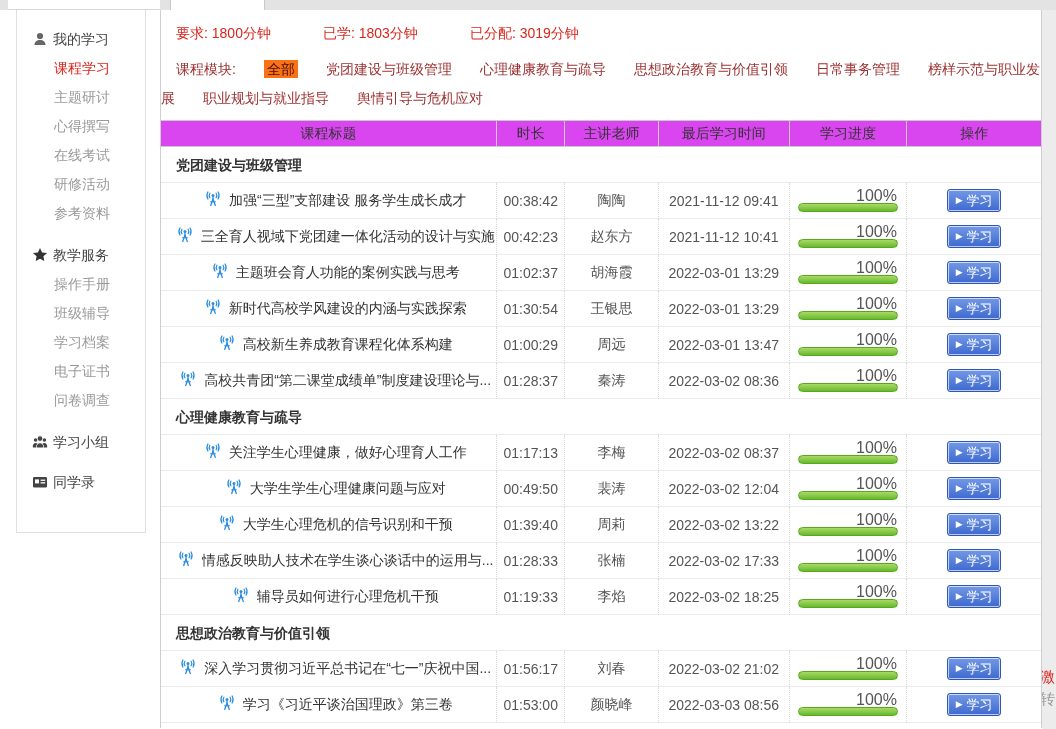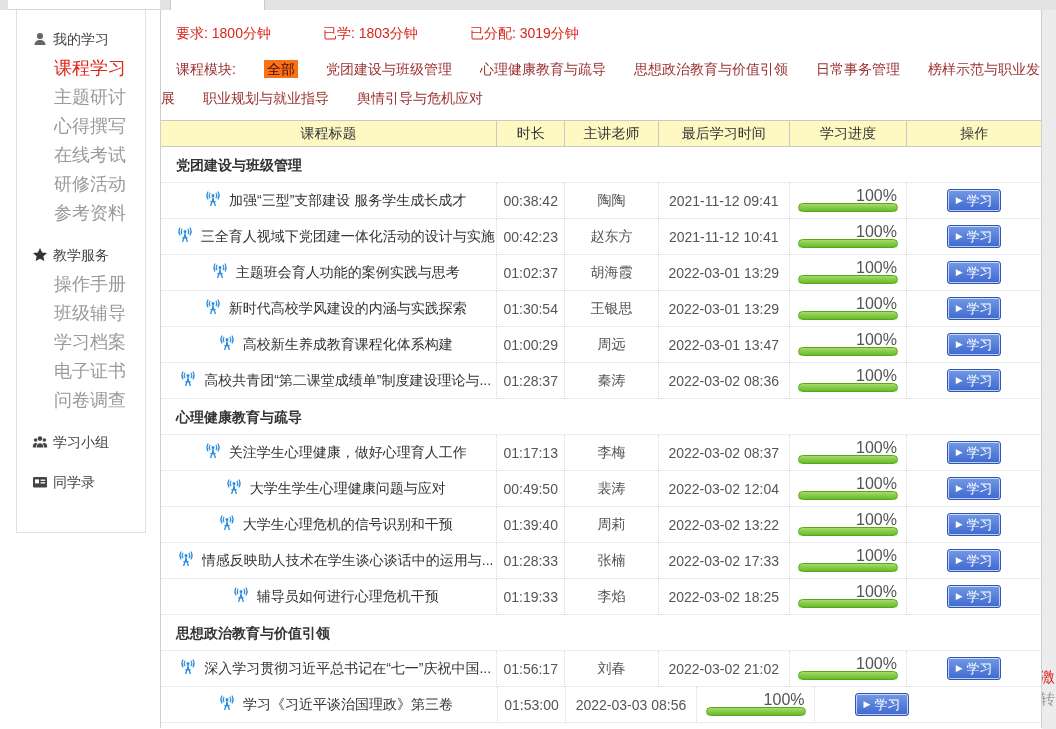--- a/index.html
+++ b/index.html
@@ -27,41 +27,41 @@
   
   .sidebar { position:absolute; left:16px; top:10px; width:130px; height:523px;
              background:#fff; border:1px solid #e0e0e0; border-top:none;
              padding:16px 0 0 14px; }
   .side-section { margin-bottom:14px; }
   .side-head { display:flex; align-items:center; gap:5px; font-size:14px; color:#444;
                line-height:26px; cursor:default; }
   .side-head .sicon { width:17px; height:17px; display:inline-flex; align-items:center;
                       justify-content:center; color:#555; font-size:15px; }
   .side-items { margin-top:2px; }
-  .side-item { padding-left:23px; font-size:18px; color:#9a9a9a; line-height:29px; cursor:pointer; }
+  .side-item { padding-left:23px; font-size:14px; color:#9a9a9a; line-height:29px; cursor:pointer; }
   .side-item.active { color:#e0241b; }
 
   
   .content { position:absolute; left:160px; top:10px; width:882px; height:718px;
              background:#fff; border-left:1px solid #cfcfcf; border-right:1px solid #cfcfcf;
              overflow:hidden; }
 
   
   .stats { padding:15px 15px 0 15px; }
   .stat { display:inline-block; margin-right:52px; color:#d9261c; font-size:14px; }
 
   
   .modules { margin-top:12px; line-height:29px; font-size:14px; text-indent:15px; }
   .modules-label { color:#9c3030; margin-right:14px; }
   .module-tab { color:#9c3030; margin:0 14px; cursor:pointer; text-indent:0; }
   .module-tab.active { background:#f97316; color:#4d0d0d; padding:1px 3px; }
 
   
   .table { margin-top:7px; }
-  .thead { display:flex; height:27px; line-height:25px; background:#fef9c3;
+  .thead { display:flex; height:27px; line-height:25px; background:#d946ef;
            border-top:1px solid #c9c9c9; border-bottom:1px solid #c9c9c9; }
   .th { text-align:center; font-size:14px; color:#333; border-right:1px solid #c9c9c9; }
   .th:last-child { border-right:none; }
   .c-title   { width:337px; }
   .c-dur     { width:68px; }
   .c-teacher { width:94px; }
   .c-time    { width:131px; }
   .c-prog    { width:118px; }
   .c-act     { width:134px; }
 
@@ -460,20 +460,21 @@
           </div>
         </div>
         <div class="row">
           <div class="cell cell-title c-title">
             <span class="sicon"><svg viewBox="0 0 16 16" class="ant-icon" width="16" height="16">
                 <use href="#icon-antenna"></use>
               </svg></span>
             <span class="ttl">学习《习近平谈治国理政》第三卷</span>
           </div>
           <div class="cell c-dur">01:53:00</div>
+          <div class="cell c-teacher">颜晓峰</div>
           <div class="cell c-time">2022-03-03 08:56</div>
           <div class="cell c-prog">
             <div class="prog-wrap">
               <div class="prog-label">100%</div>
               <div class="prog-bar"></div>
             </div>
           </div>
           <div class="cell c-act">
             <div class="study-btn">
               <span class="play">▶</span>

